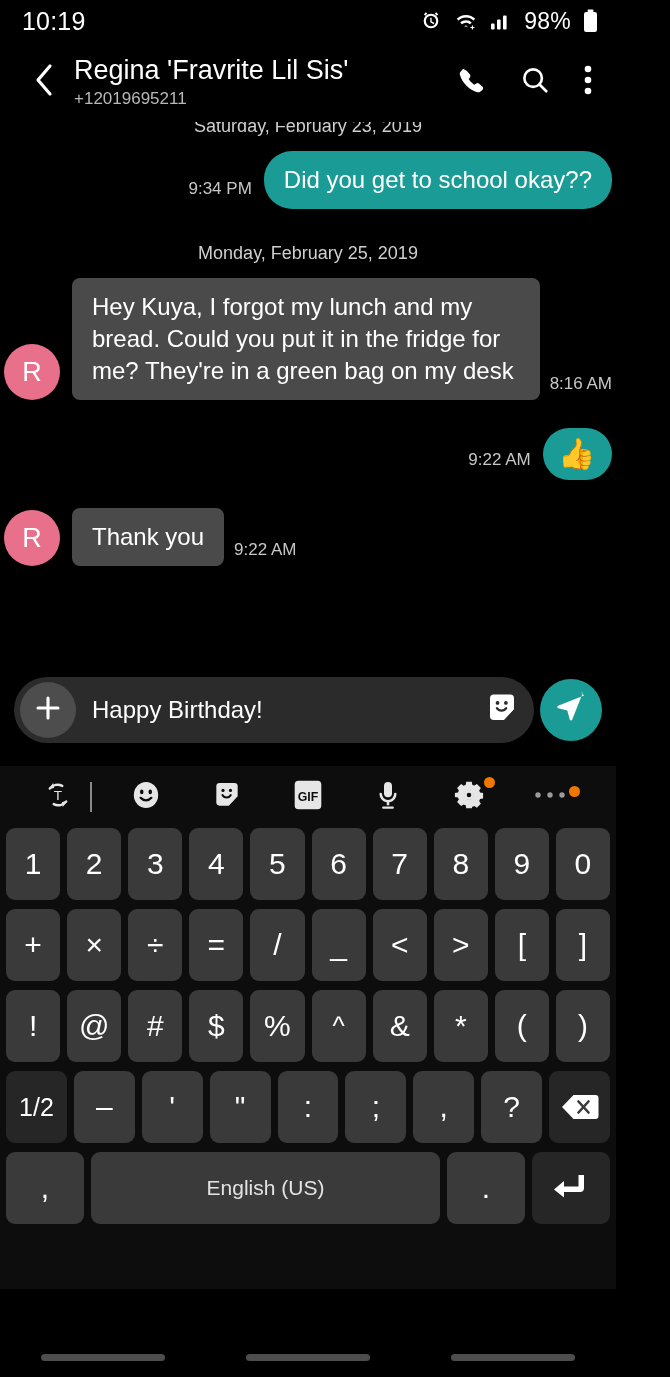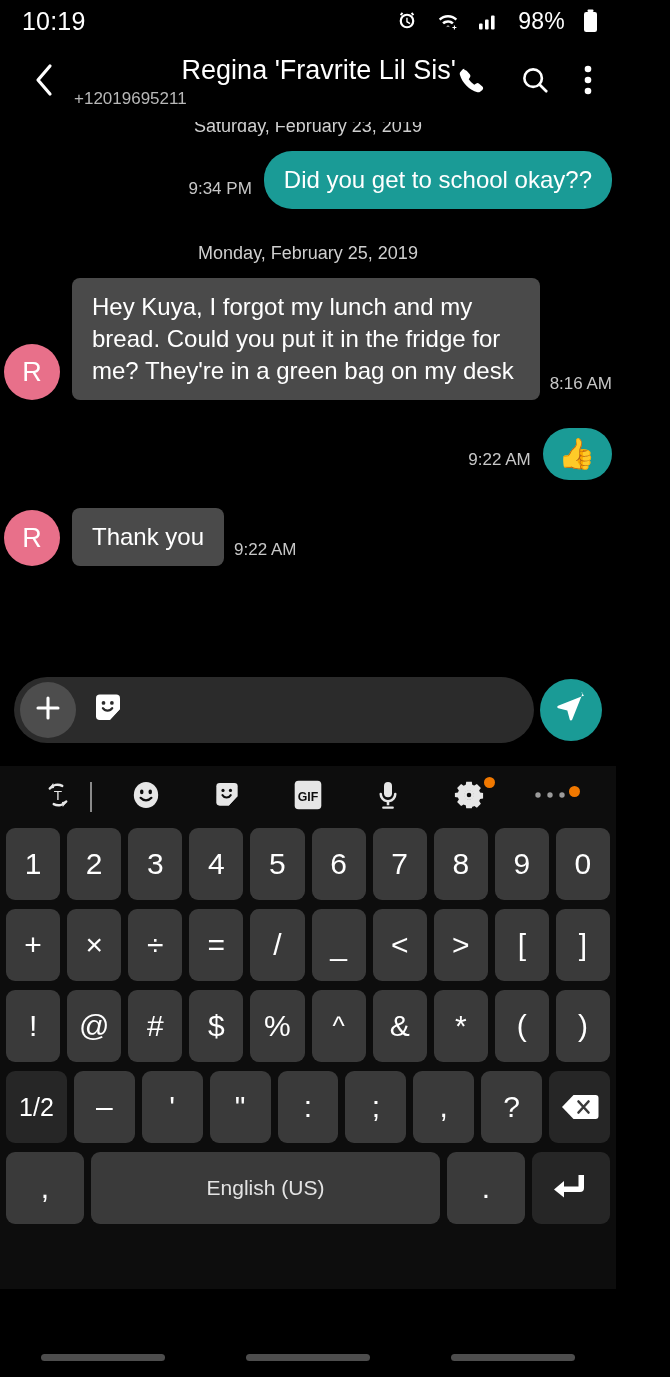--- a/index.html
+++ b/index.html
@@ -10,29 +10,29 @@
     overflow:hidden;
   }
   .phone { position:relative; width:616px; height:1377px; background:#000; }
 
   
   .statusbar {
     height:42px; display:flex; align-items:center;
     justify-content:space-between; padding:0 18px 0 22px;
   }
   .status-time { color:#fff; font-size:25px; letter-spacing:.2px; }
-  .status-right { display:flex; align-items:center; gap:18px; }
+  .status-right { display:flex; align-items:center; gap:12px; }
   .status-right svg { display:block; }
   .batt-pct { color:#fff; font-size:23px; letter-spacing:.2px; }
 
   
   .header { height:80px; display:flex; align-items:center; padding:0 18px 0 22px; }
   .hdr-back { width:44px; flex:0 0 44px; display:flex; align-items:center; justify-content:center; cursor:pointer; }
   .hdr-titles { flex:1; padding-left:8px; min-width:0; }
-  .hdr-name { color:#fff; font-size:27px; line-height:32px; white-space:nowrap; overflow:hidden;text-align:right; }
+  .hdr-name { color:#fff; font-size:27px; line-height:32px; white-space:nowrap; overflow:hidden; }
   .hdr-num { color:#b8b8b8; font-size:17px; line-height:22px; margin-top:2px; }
   .hdr-actions { display:flex; align-items:center; gap:34px; padding-right:6px; }
   .hdr-ico { cursor:pointer; display:flex; align-items:center; justify-content:center; }
 
   
   .thread { position:relative; padding:0 4px; height:545px; overflow:hidden; }
   .daysep { text-align:center; color:#cfcfcf; font-size:18px; margin:10px 0 14px; }
   .daysep.clipped { margin-top:-6px; }
 
   .row { display:flex; align-items:flex-end; margin-bottom:6px; }
@@ -211,20 +211,21 @@
   <div class="composer">
     <div class="composer-inner">
       <div class="plus-btn">
         <span>
           <svg width="32" height="32" viewBox="0 0 24 24" fill="none" stroke="#fff" stroke-width="2.3" stroke-linecap="round">
             <line x1="12" y1="4.5" x2="12" y2="19.5"></line>
               <line x1="4.5" y1="12" x2="19.5" y2="12"></line>
           </svg>
         </span>
       </div>
+      <div class="compose-text" placeholder="Text message">Happy Birthday!</div>
       <div class="sticker-btn">
         <span>
           <svg width="36" height="36" viewBox="0 0 24 24">
             <path d="M4 5.5A2.5 2.5 0 016.5 3h11A2.5 2.5 0 0120 5.5v7.2L13.2 20H6.5A2.5 2.5 0 014 17.5z" fill="#fff"></path>
             <path d="M20 12.7L13.2 20v-4.6a2.7 2.7 0 012.7-2.7z" fill="#fff"></path>
             <circle cx="9" cy="8.6" r="1.25" fill="#2b2b2b"></circle>
             <circle cx="14.6" cy="8.6" r="1.25" fill="#2b2b2b"></circle>
             <path d="M8.6 12.1a3.7 3.7 0 006.2 0" fill="none" stroke="#2b2b2b" stroke-width="1.5" stroke-linecap="round"></path>
           </svg>
         </span>

